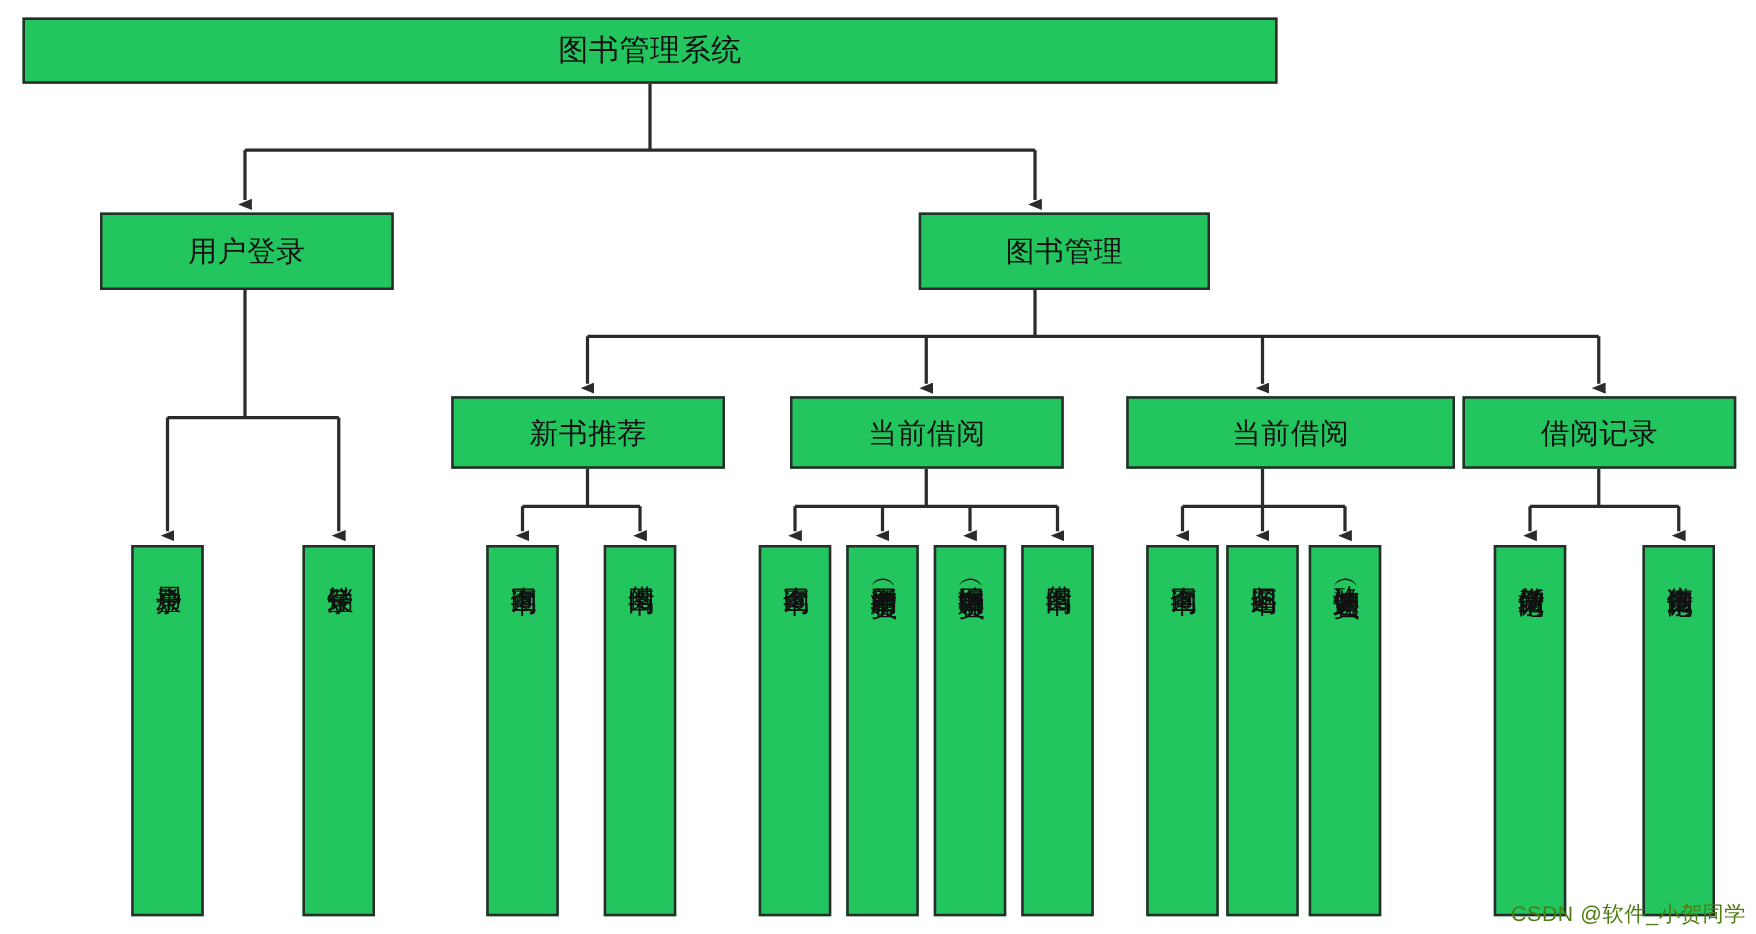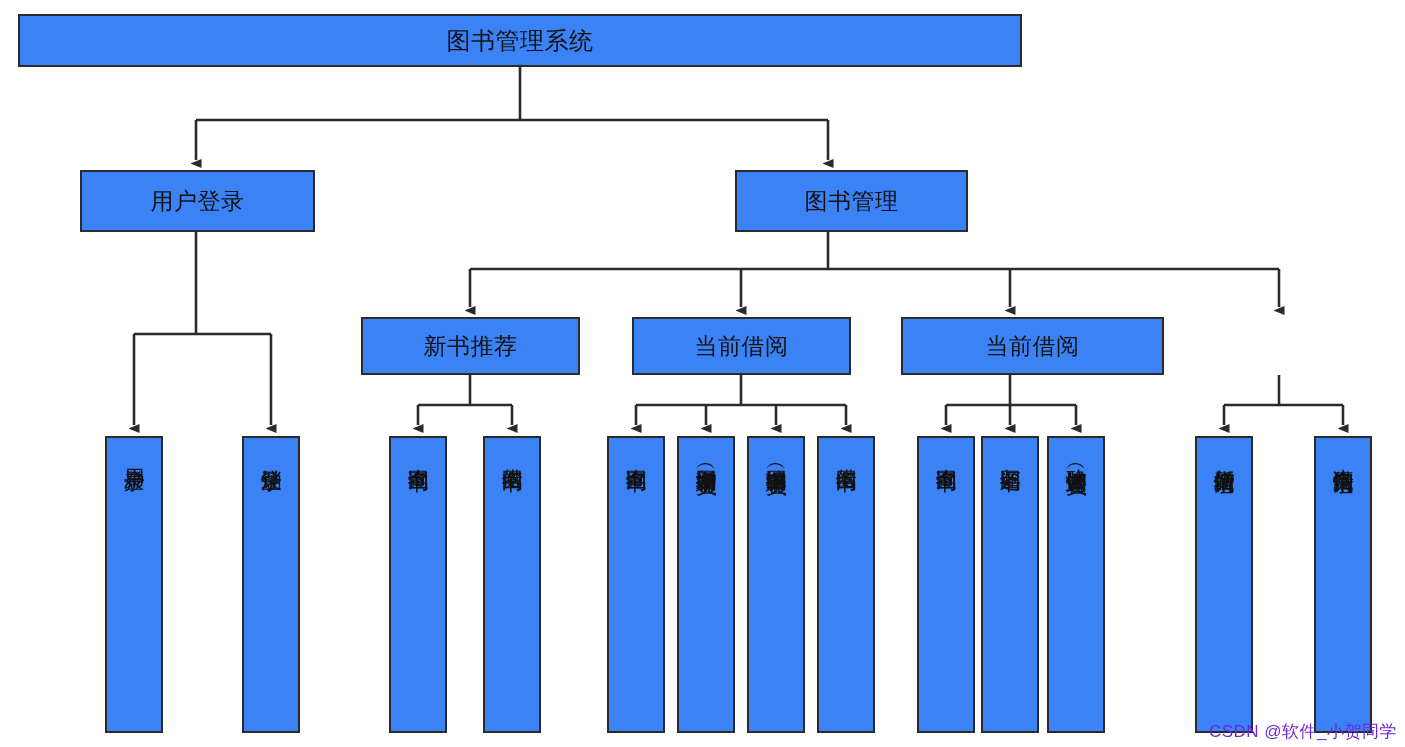--- a/index.html
+++ b/index.html
@@ -22,21 +22,21 @@
     position: absolute;
     left: 0;
     top: 0;
     width: 1405px;
     height: 747px;
     pointer-events: none;
   }
   .node {
     position: absolute;
     box-sizing: border-box;
-    background: #3b82f6;
+    background: #22c55e;
     border: 2px solid #2b2b2b;
     display: flex;
     align-items: center;
     justify-content: center;
     color: #111111;
     z-index: 2;
   }
   .node .label {
     display: block;
     text-align: center;
@@ -62,21 +62,21 @@
     font-size: 21px;
     line-height: 1.06;
     letter-spacing: 1px;
     white-space: nowrap;
   }
   .watermark {
     position: absolute;
     right: 8px;
     bottom: 4px;
     font-size: 17px;
-    color: #6d28d9;
+    color: #4d7c0f;
     letter-spacing: 0.5px;
     z-index: 3;
     white-space: nowrap;
   }
 </style>
 </head>
 <body>
 
 <div id="diagram-root">
 
@@ -143,20 +143,23 @@
 
   <div class="node h" style="left:361px; top:317px; width:219px; height:58px;">
     <span class="label">新书推荐</span>
   </div>
   <div class="node h" style="left:632px; top:317px; width:219px; height:58px;">
     <span class="label">当前借阅</span>
   </div>
   <div class="node h" style="left:901px; top:317px; width:263px; height:58px;">
     <span class="label">当前借阅</span>
   </div>
+  <div class="node h" style="left:1170px; top:317px; width:219px; height:58px;">
+    <span class="label">借阅记录</span>
+  </div>
 
   <div class="node v" style="left:105px; top:436px; width:58px; height:297px;">
     <span class="label">用户登录</span>
   </div>
   <div class="node v" style="left:242px; top:436px; width:58px; height:297px;">
     <span class="label">注销登录</span>
   </div>
 
   <div class="node v" style="left:389px; top:436px; width:58px; height:297px;">
     <span class="label">查询图书</span>

